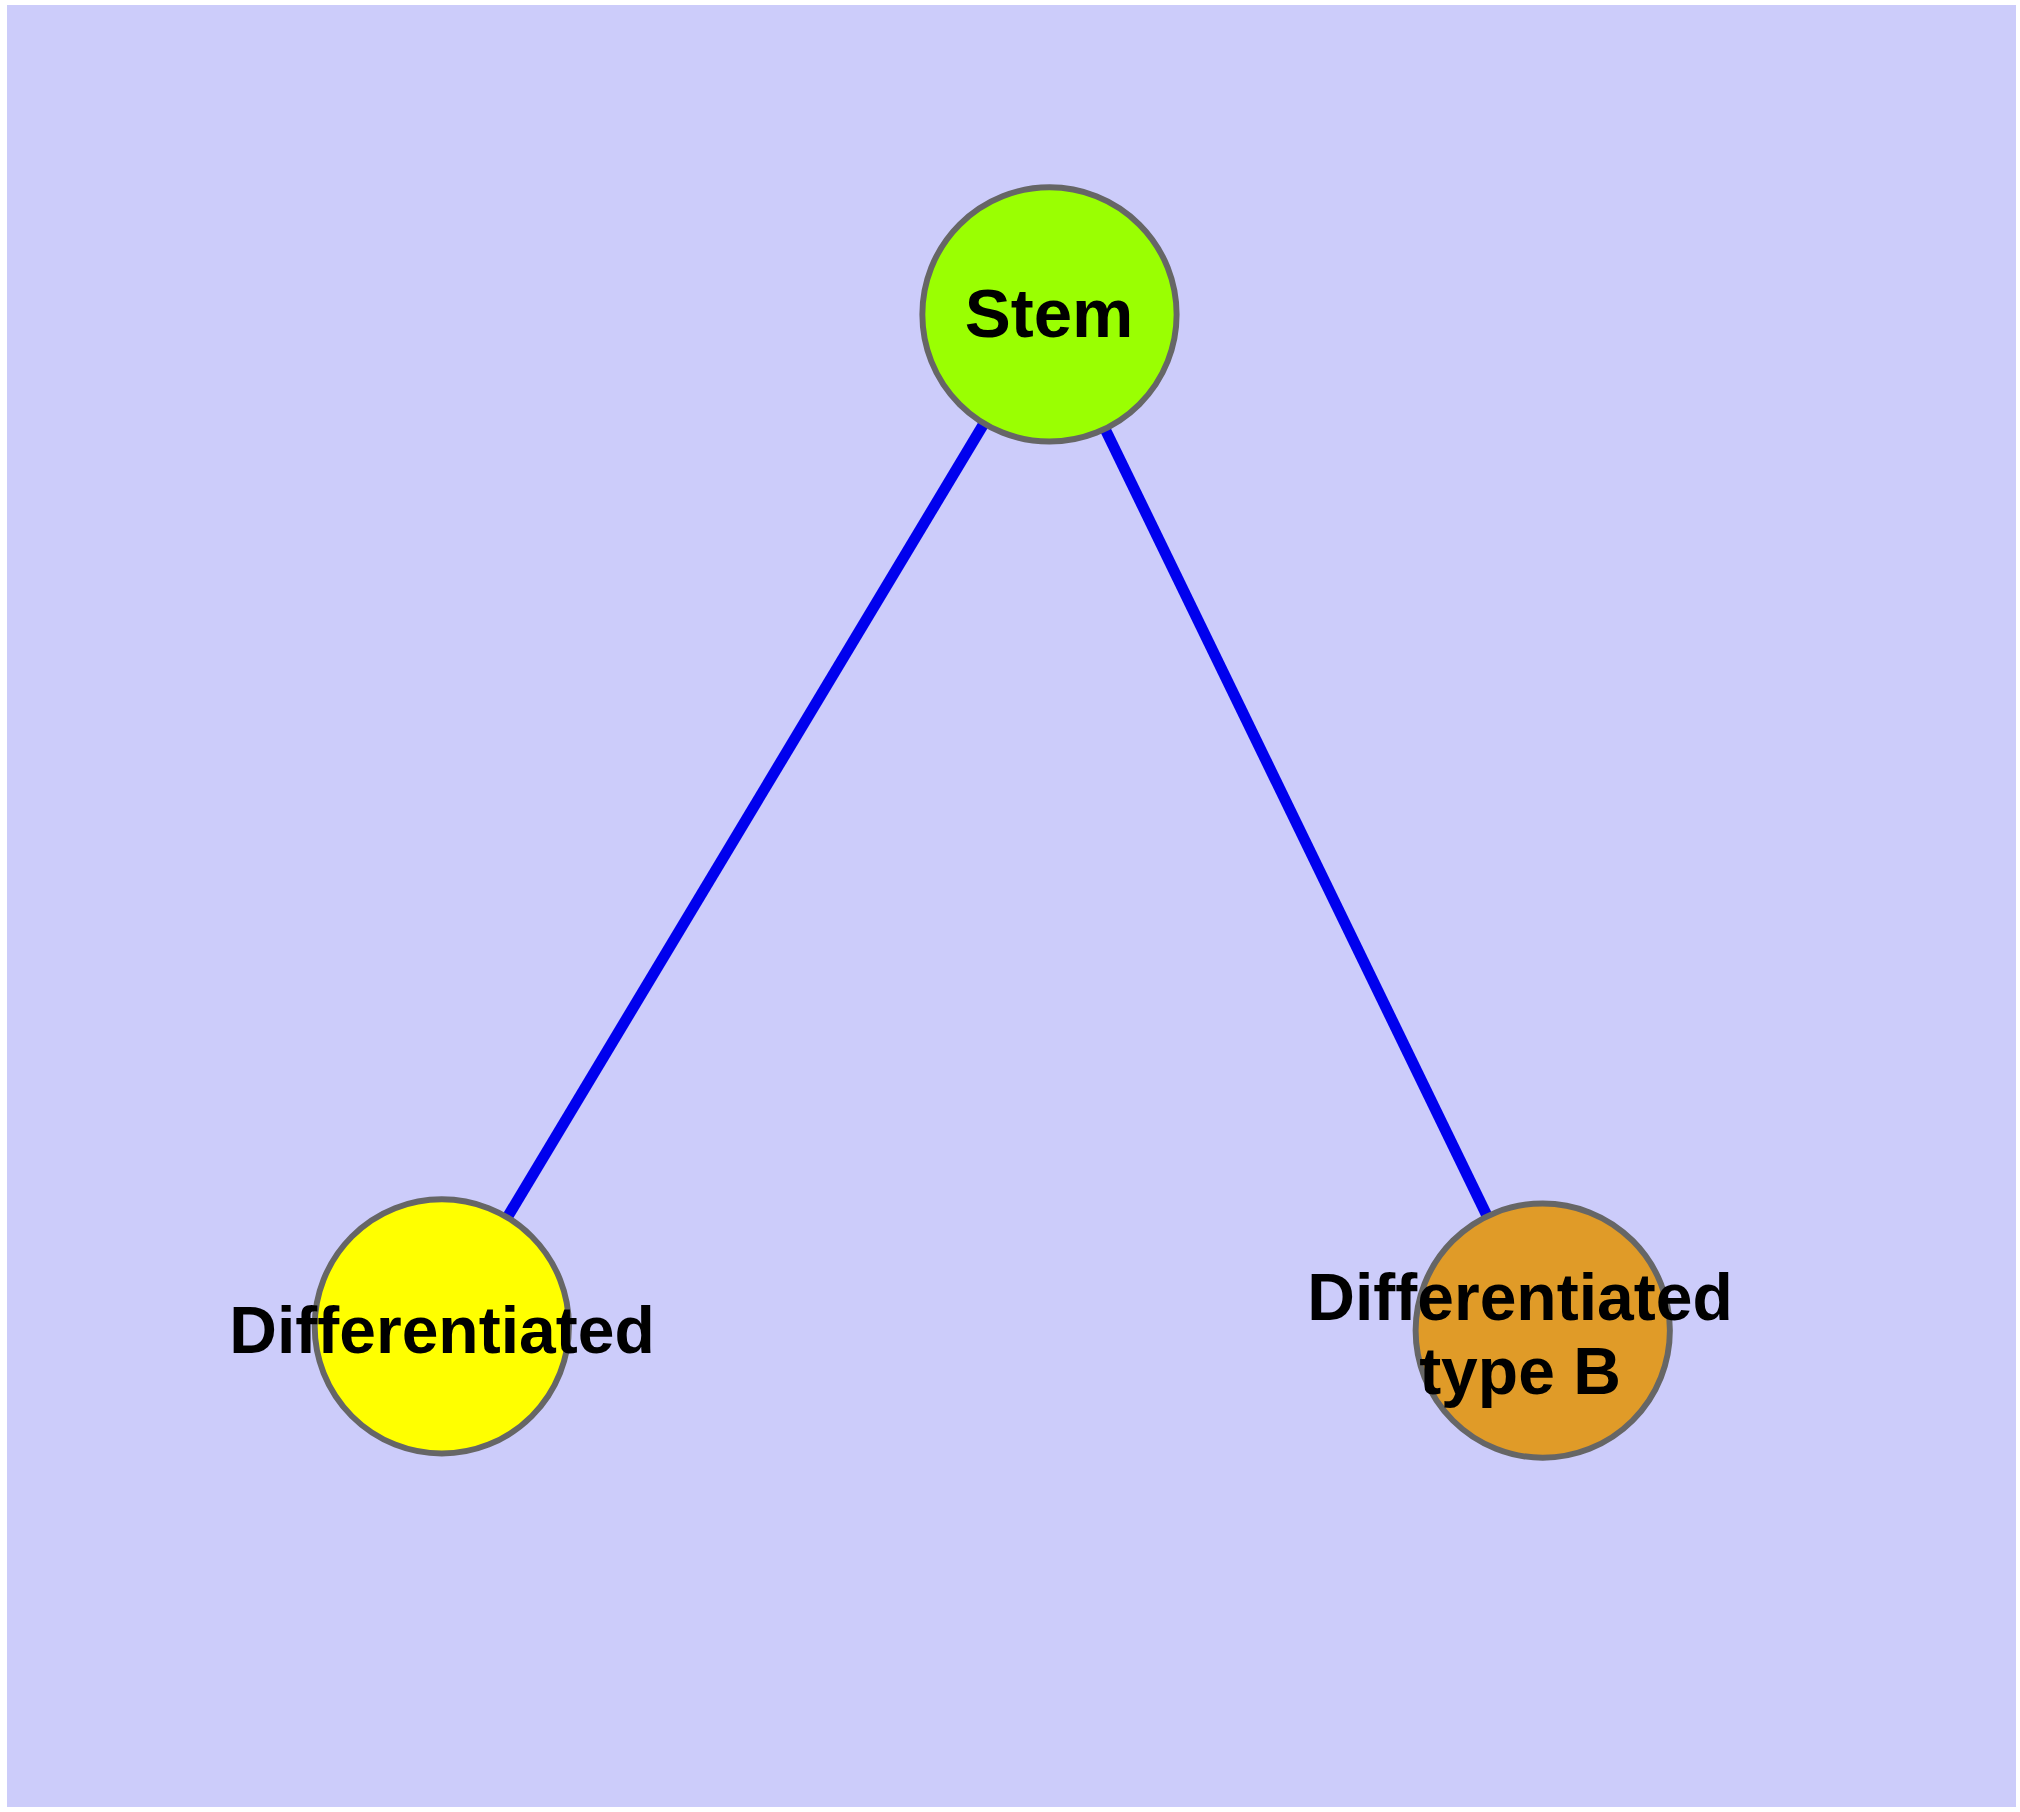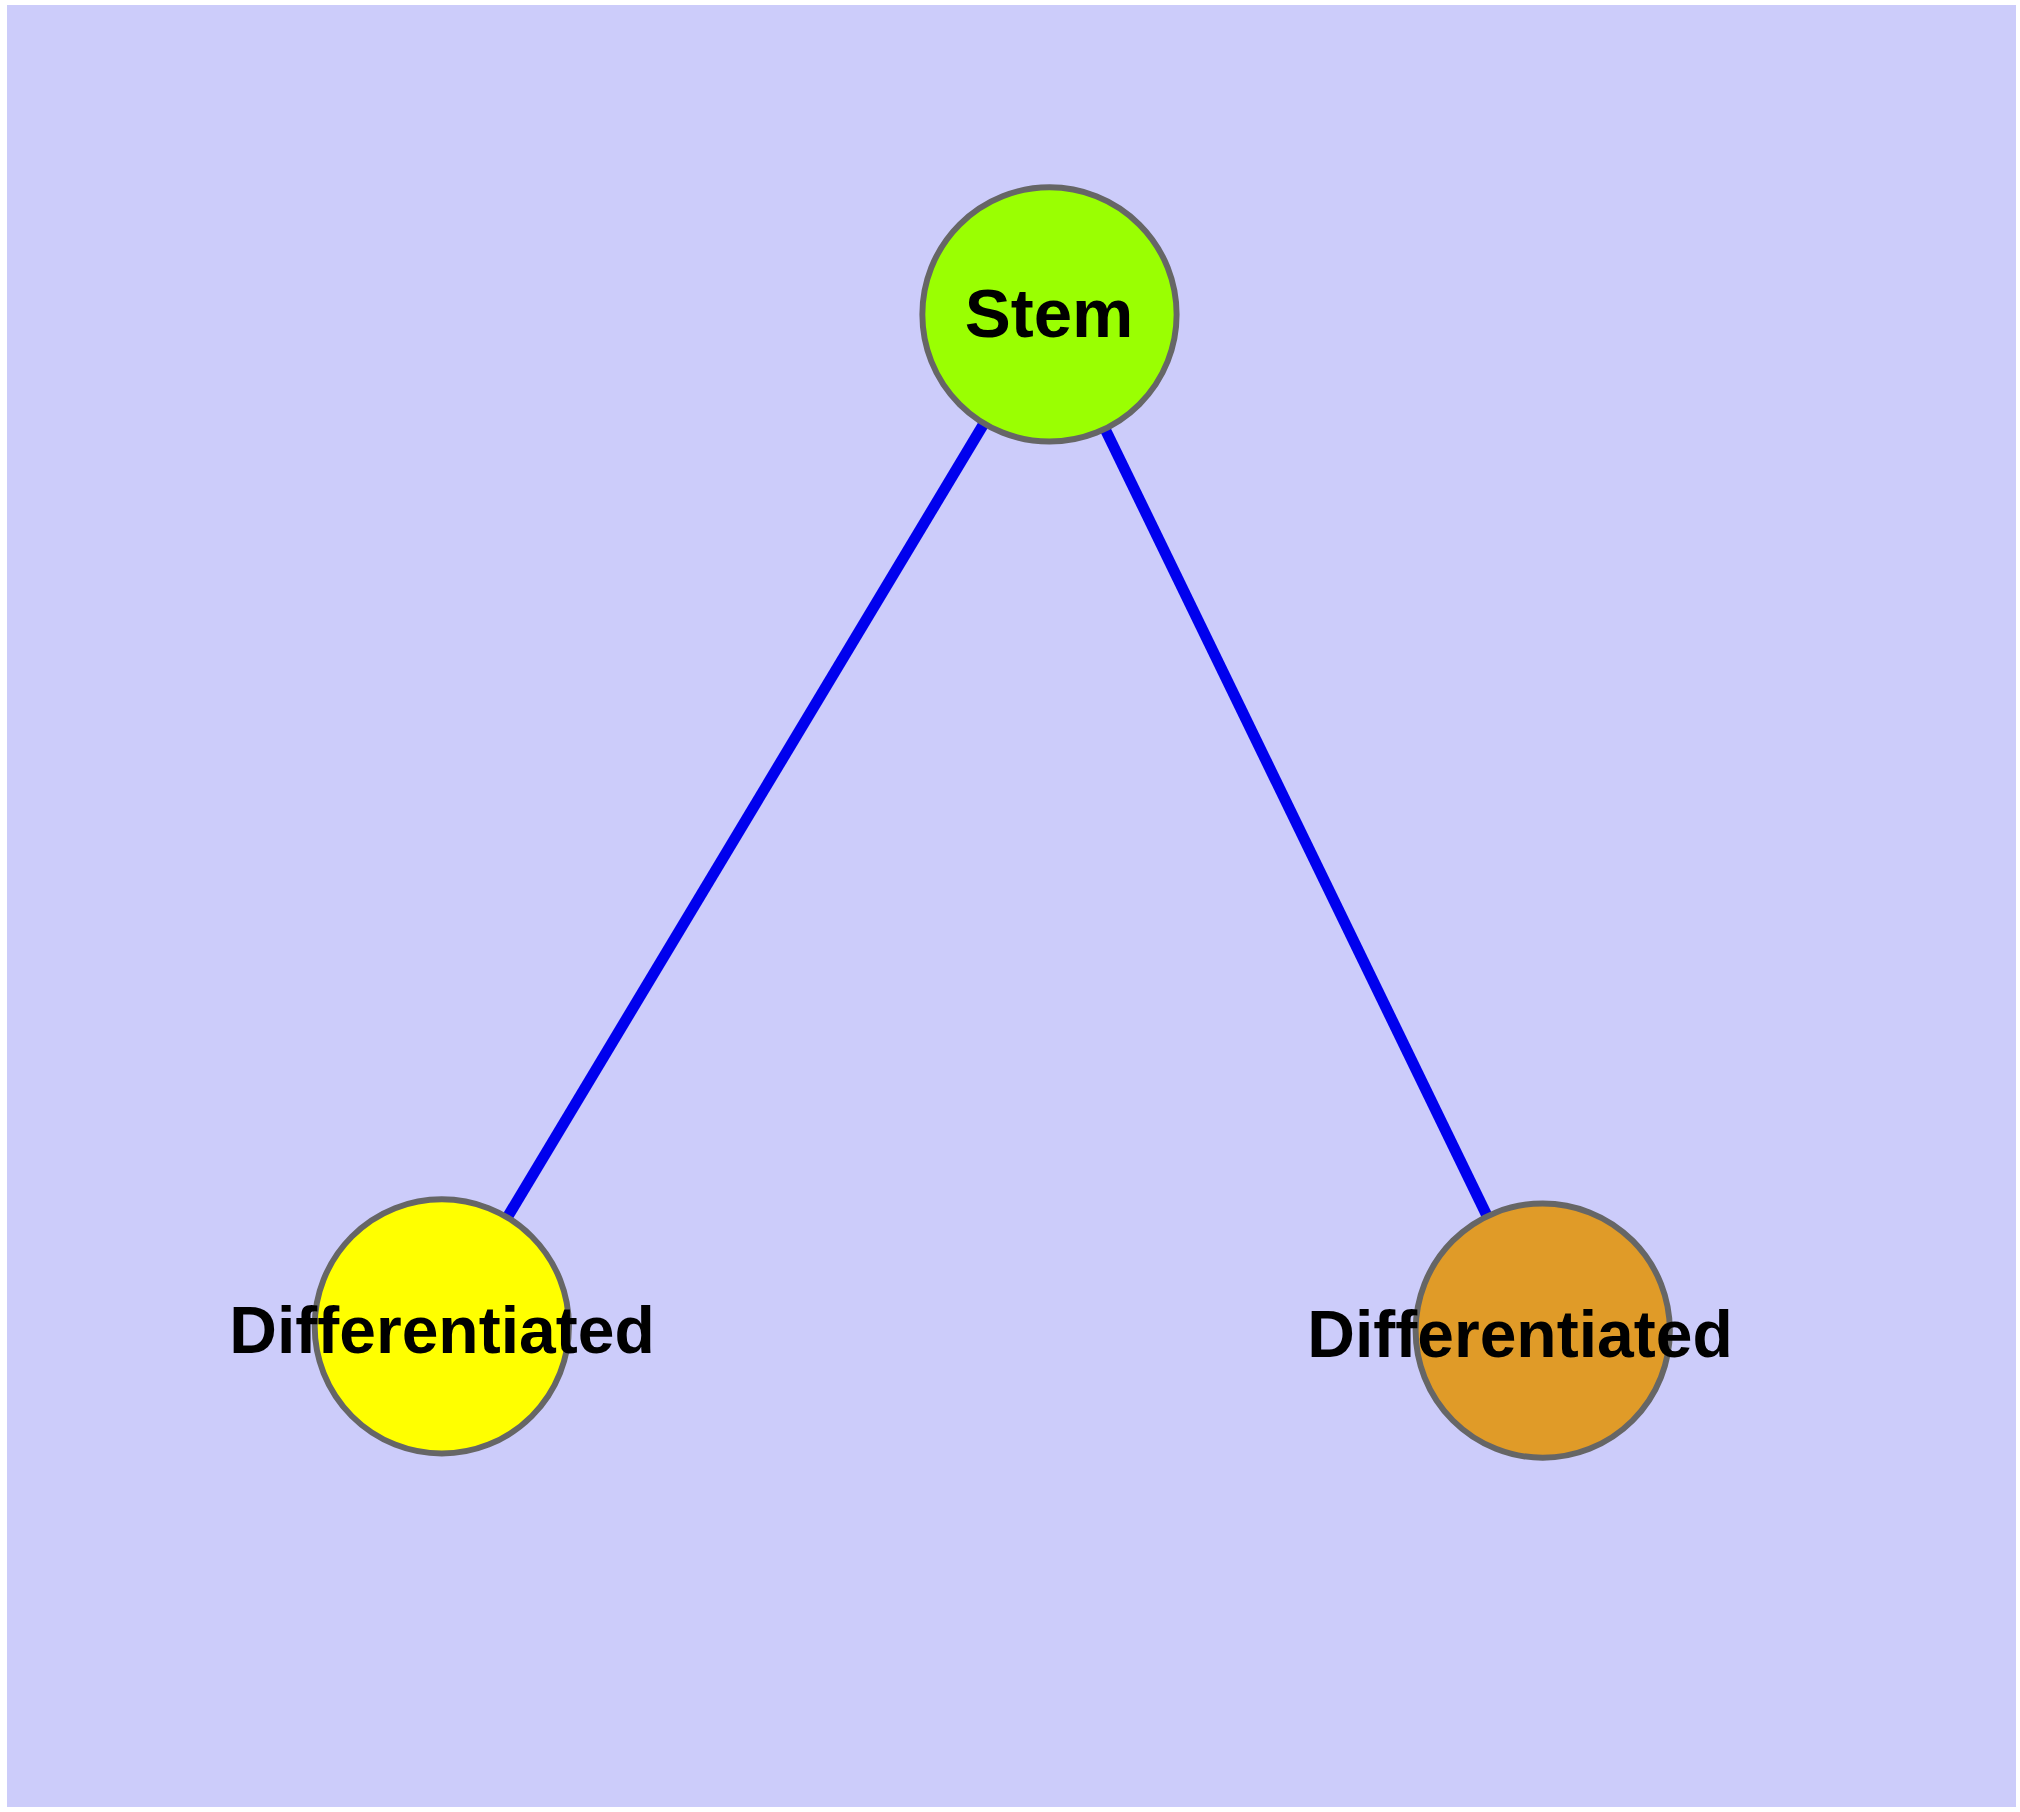--- a/index.html
+++ b/index.html
@@ -74,16 +74,17 @@
   <div class="node-label stem-label" id="label-stem" style="left:1049px; top:314px;">
     <span>Stem</span>
   </div>
 
   <div class="node-label leaf-label" id="label-diff-a" style="left:442px; top:1331px;">
     <span>Differentiated</span><br>
   </div>
 
   <div class="node-label leaf-label" id="label-diff-b" style="left:1520px; top:1335px;">
     <span>Differentiated</span><br>
+    <span>type B</span>
   </div>
 
 </div>
 
 
 </body></html>

